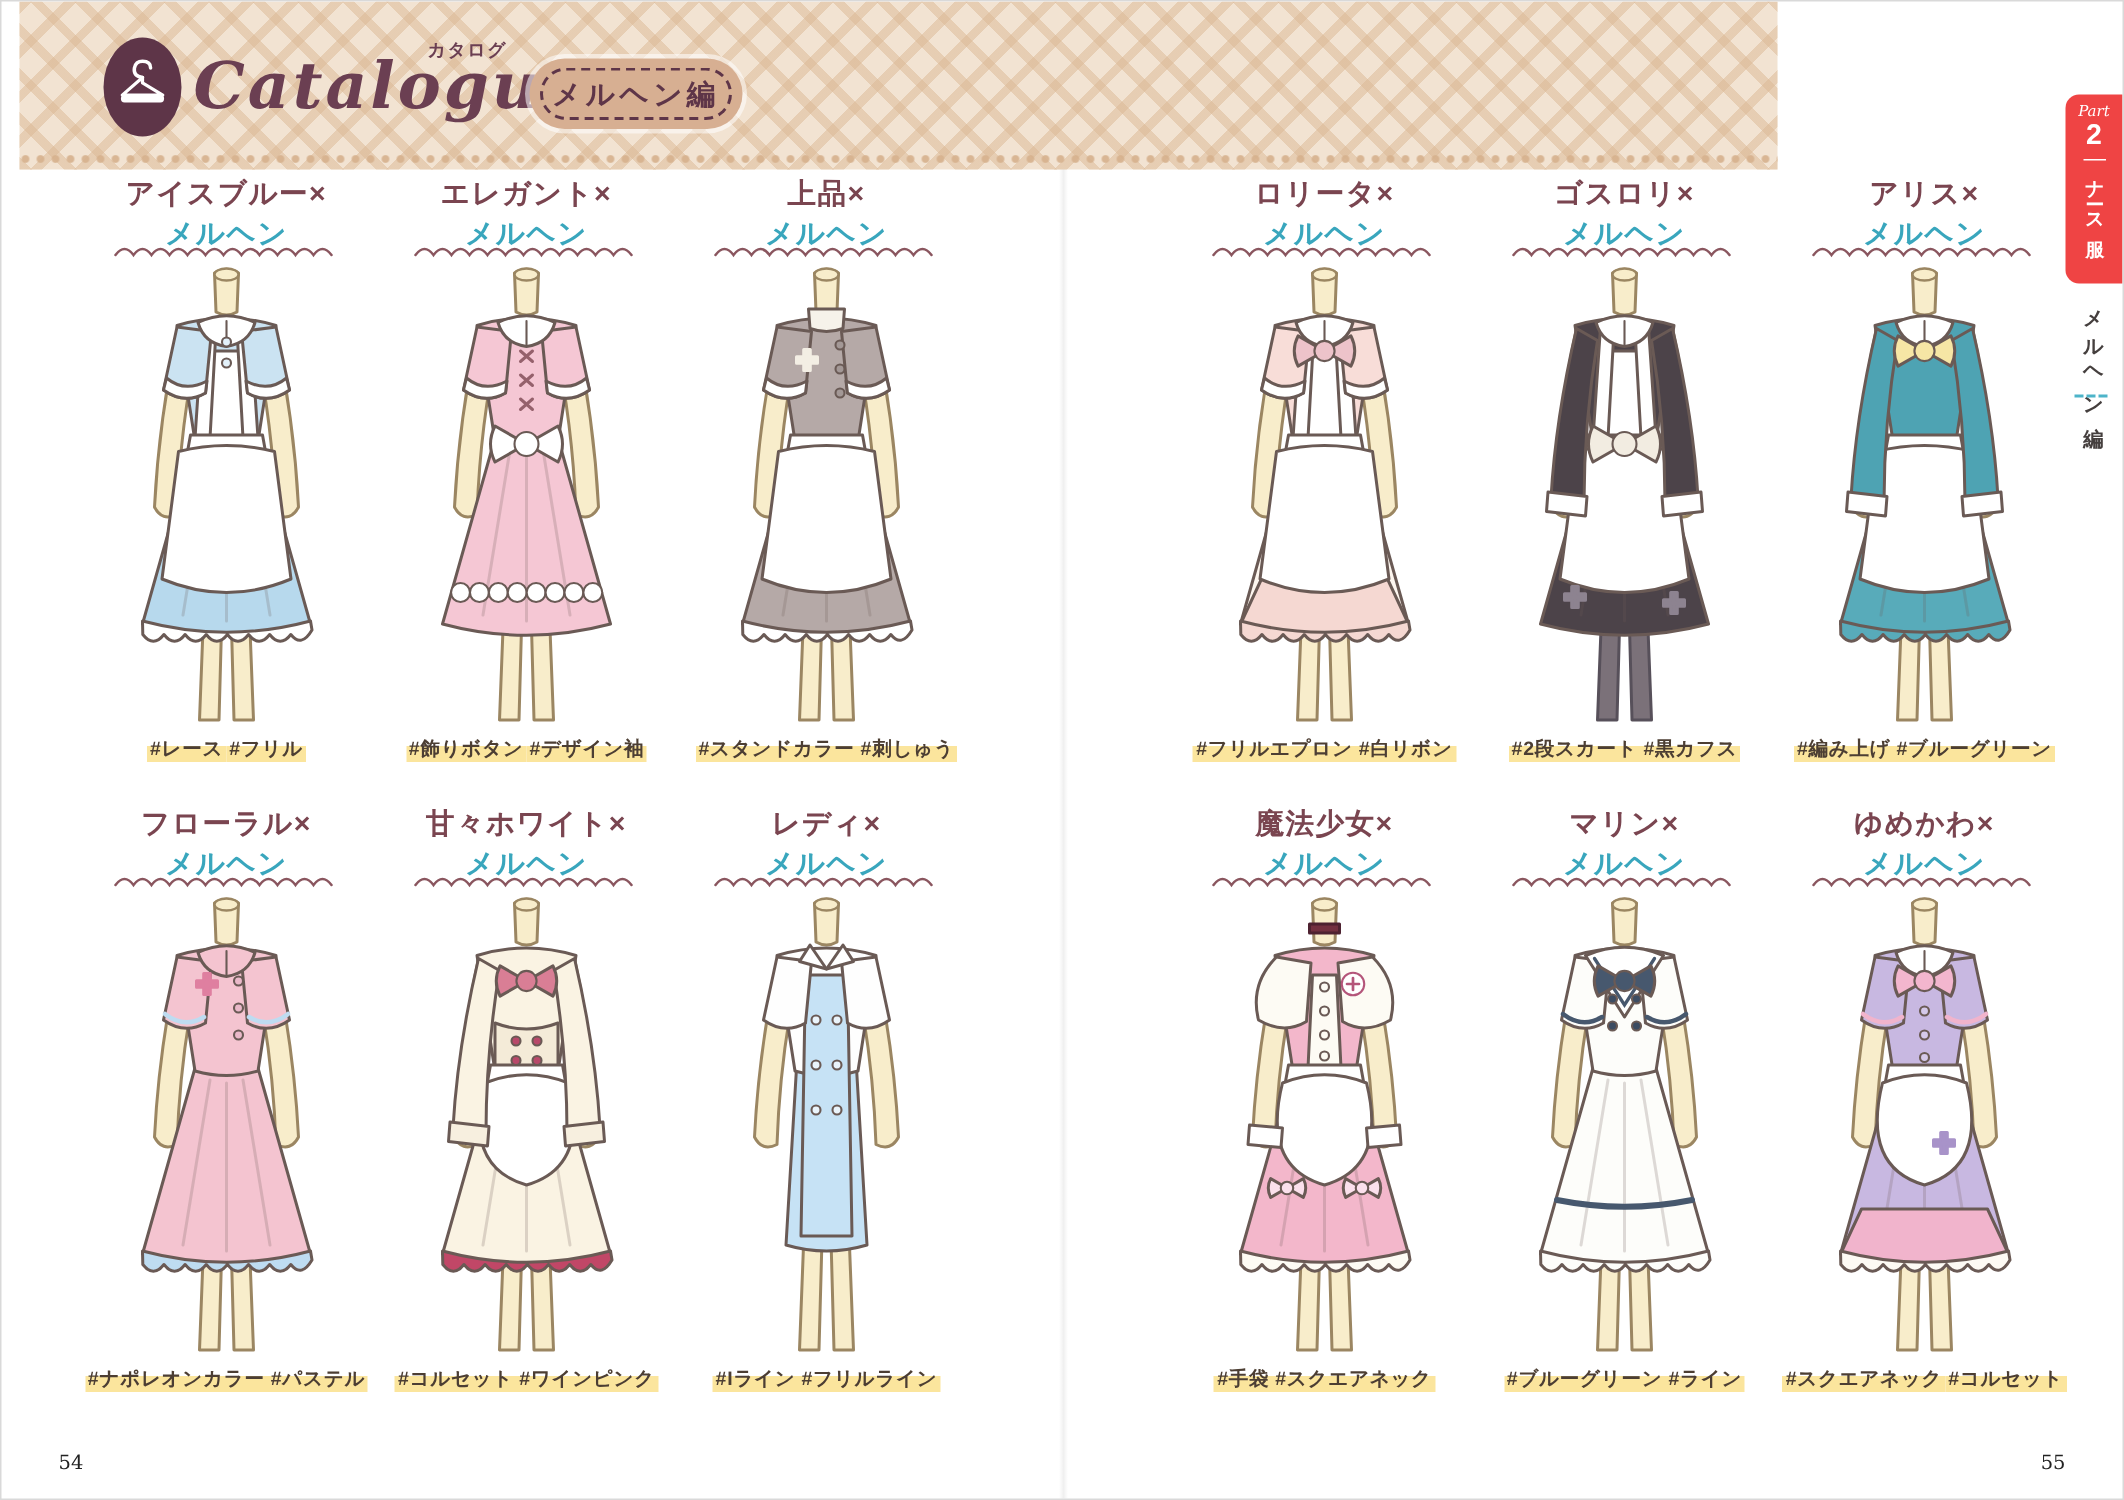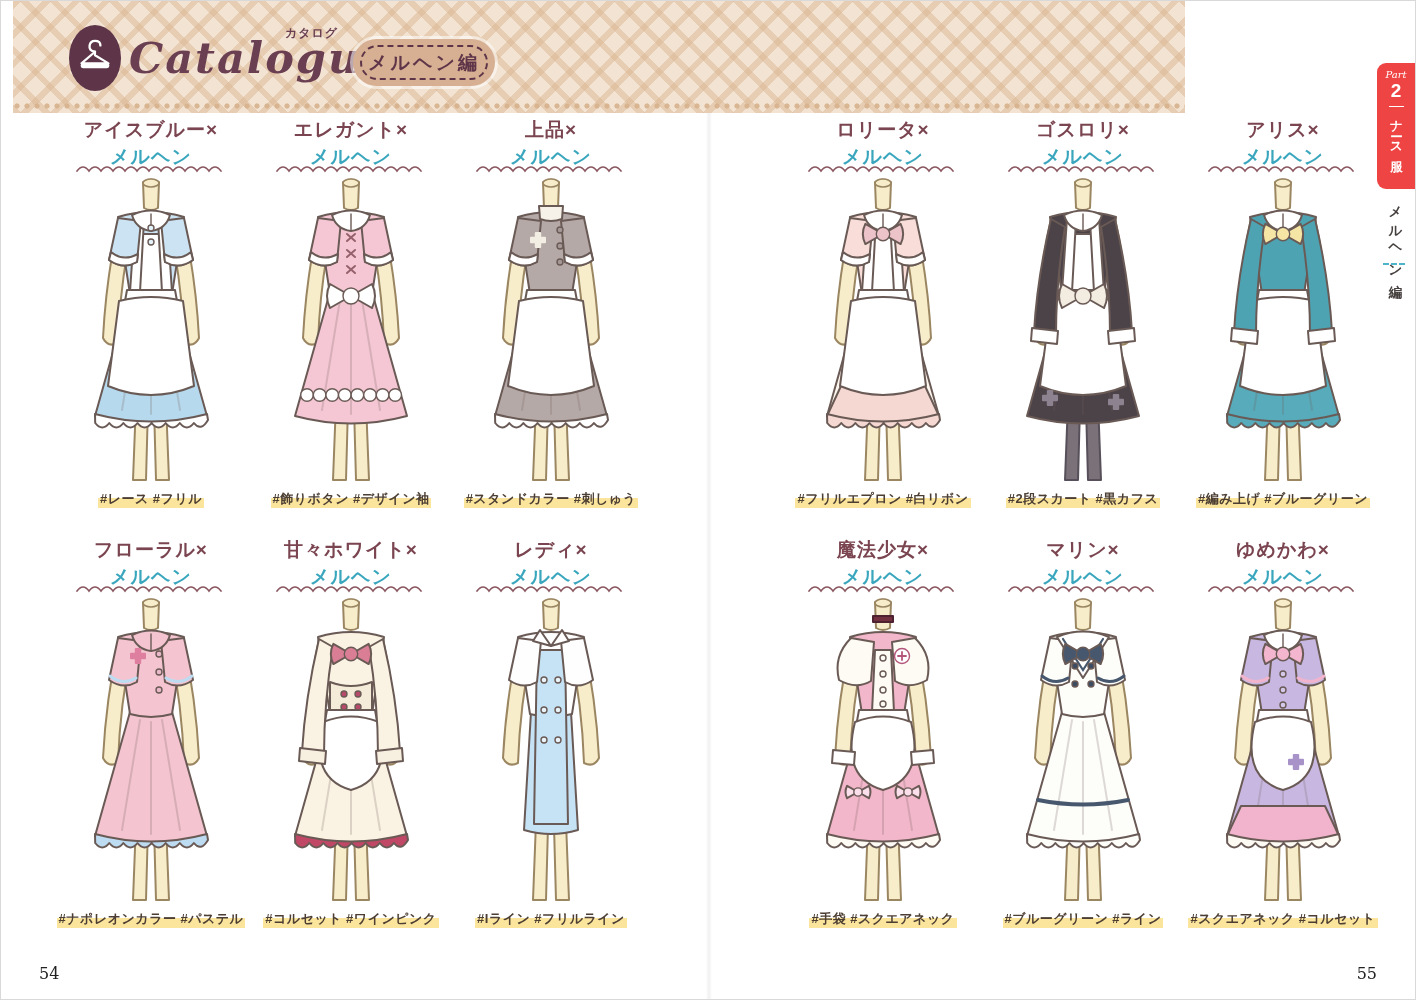--- a/index.html
+++ b/index.html
@@ -49,21 +49,21 @@
   .card { display:flex; flex-direction:column; align-items:center; }
   .card-title { text-align:center; height:42px; line-height:1.4; font-size:19px; font-weight:bold; letter-spacing:1px; }
   .card-title .t1 { color:#7a4550; }
   .card-title .t2 { color:#39a6bd; }
   .squiggle { height:11px; margin-top:2px; }
   .art { height:312px; margin-top:2px; }
   .tags { display:flex; margin-top:4px; white-space:nowrap; }
   .tag { font-size:13px; font-weight:bold; color:#4c3e33; letter-spacing:.5px;
     background:linear-gradient(rgba(0,0,0,0) 42%, #fbe59d 42%); padding:0 2px; }
 
-  .pageno { position:absolute; bottom:16px; font-size:16px; color:#222;
+  .pageno { position:absolute; bottom:16px; font-size:13px; color:#222;
     font-family:"DejaVu Serif","Liberation Serif",serif; }
   .pageno-left { left:38px; } .pageno-right { right:38px; }
   .gutter { position:absolute; left:705px; top:112px; bottom:0; width:6px;
     background:linear-gradient(90deg, rgba(0,0,0,0), rgba(0,0,0,.06), rgba(0,0,0,0)); }
 </style>
 </head>
 <body>
 
 <div class="sheet">
 

